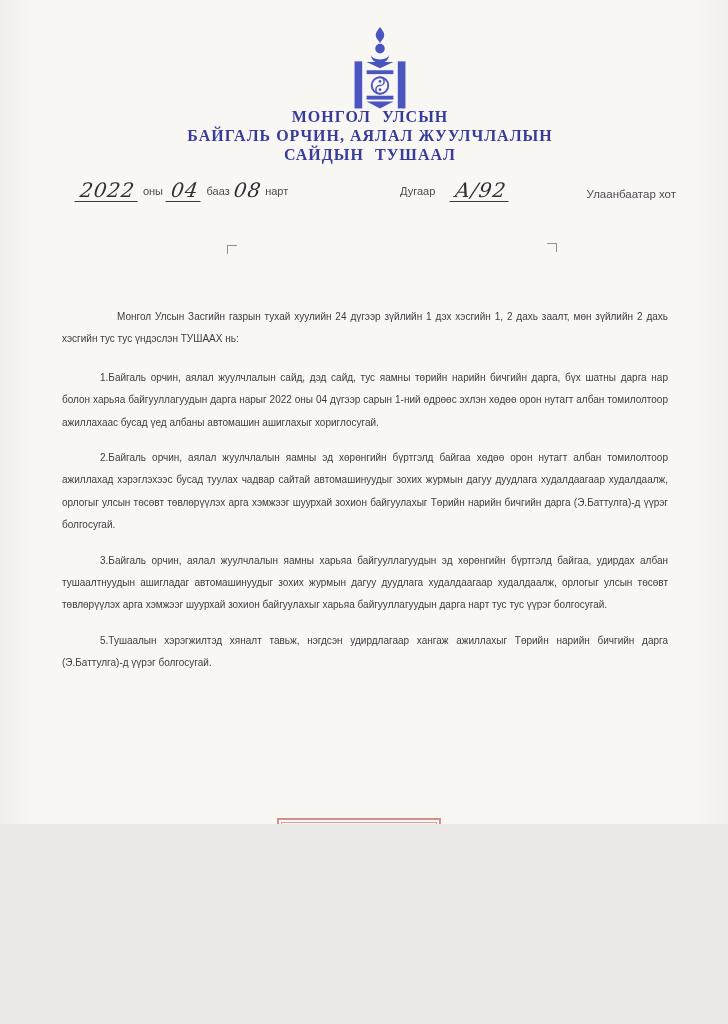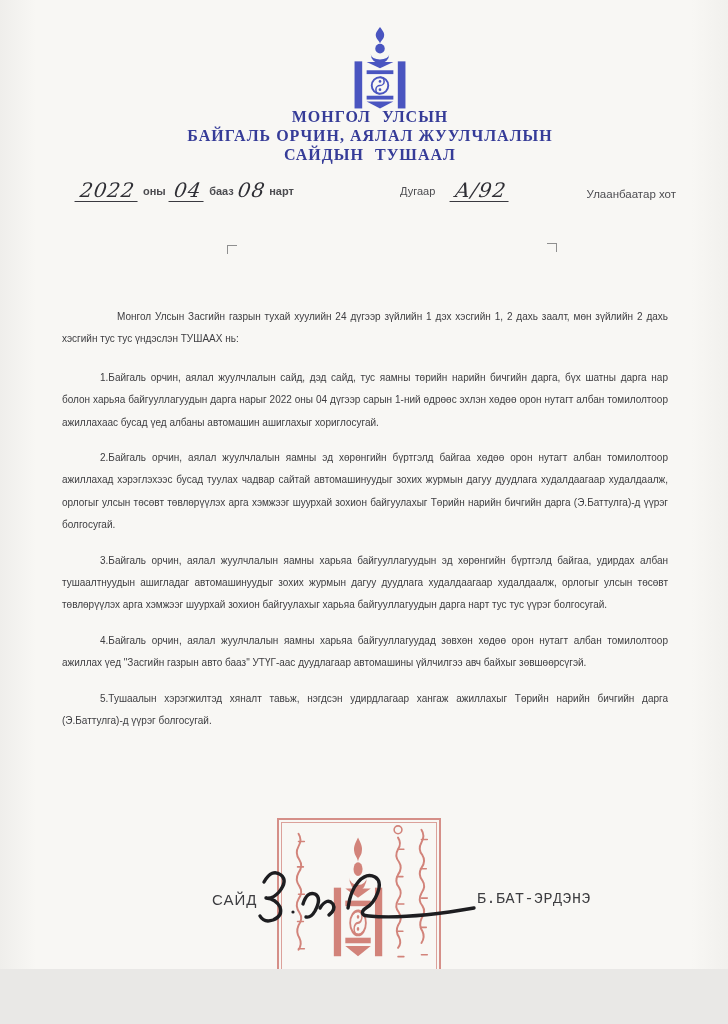--- a/index.html
+++ b/index.html
@@ -4,21 +4,21 @@
 <style>
   html, body { margin: 0; padding: 0; }
   body {
     width: 728px; height: 1024px;
     font-family: "Liberation Sans", sans-serif;
     background: #e9e8e6;
     overflow: hidden;
   }
   .page {
     position: relative;
-    width: 728px; height: 969px;
+    width: 728px; height: 824px;
     background: linear-gradient(90deg, #efeeeb 0%, #f8f7f4 5%, #f8f7f4 95%, #f1f0ed 100%);
     overflow: hidden;
   }
 
   
   .logo {
     position: absolute; left: 348px; top: 27px;
     width: 64px; height: 84px;
     color: #4a55c0;
   }
@@ -47,21 +47,21 @@
     font-family: "DejaVu Serif", serif;
     font-style: italic;
     font-size: 20px;
     color: #2f2f35;
     transform: skewX(-8deg);
     letter-spacing: 1px;
     line-height: 20px;
   }
   .hand.ul { border-bottom: 1.5px solid #3a3a40; padding: 0 4px 1px 4px; }
   .date-left  { position: absolute; left: 76px;  top: 2px; }
-  .date-left .lbl { margin: 0 4px; position: relative; top: -2px; font-weight: bold; }
+  .date-left .lbl { margin: 0 4px; position: relative; top: -2px; }
   .date-num   { position: absolute; left: 400px; top: 2px; }
   .date-num .lbl { position: relative; top: -2px; margin-right: 16px; }
   .date-city  { position: absolute; right: 52px; top: 10px; font-size: 11.5px; color: #4c4c50; text-align: right; }
 
   
   .doc-title {
     position: absolute; left: 110px; top: 246px; width: 560px;
     text-align: center;
     font-size: 15.5px; line-height: 21px;
     color: #464648;
@@ -151,21 +151,20 @@
   </div>
 
   <div class="corner corner-l"></div>
   <div class="corner corner-r"></div>
 
   <div class="body-text">
     <p class="intro">Монгол Улсын Засгийн газрын тухай хуулийн 24 дүгээр зүйлийн 1 дэх хэсгийн 1, 2 дахь заалт, мөн зүйлийн 2 дахь хэсгийн тус тус үндэслэн ТУШААХ нь:</p>
     <p>1.Байгаль орчин, аялал жуулчлалын сайд, дэд сайд, тус яамны төрийн нарийн бичгийн дарга, бүх шатны дарга нар болон харьяа байгууллагуудын дарга нарыг 2022 оны 04 дүгээр сарын 1-ний өдрөөс эхлэн хөдөө орон нутагт албан томилолтоор ажиллахаас бусад үед албаны автомашин ашиглахыг хориглосугай.</p>
     <p>2.Байгаль орчин, аялал жуулчлалын яамны эд хөрөнгийн бүртгэлд байгаа хөдөө орон нутагт албан томилолтоор ажиллахад хэрэглэхээс бусад туулах чадвар сайтай автомашинуудыг зохих журмын дагуу дуудлага худалдаагаар худалдаалж, орлогыг улсын төсөвт төвлөрүүлэх арга хэмжээг шуурхай зохион байгуулахыг Төрийн нарийн бичгийн дарга (Э.Баттулга)-д үүрэг болгосугай.</p>
     <p>3.Байгаль орчин, аялал жуулчлалын яамны харьяа байгууллагуудын эд хөрөнгийн бүртгэлд байгаа, удирдах албан тушаалтнуудын ашигладаг автомашинуудыг зохих журмын дагуу дуудлага худалдаагаар худалдаалж, орлогыг улсын төсөвт төвлөрүүлэх арга хэмжээг шуурхай зохион байгуулахыг харьяа байгууллагуудын дарга нарт тус тус үүрэг болгосугай.</p>
-    <p>4.Байгаль орчин, аялал жуулчлалын яамны харьяа байгууллагуудад зөвхөн хөдөө орон нутагт албан томилолтоор ажиллах үед "Засгийн газрын авто бааз" УТҮГ-аас дуудлагаар автомашины үйлчилгээ авч байхыг зөвшөөрсүгэй.</p>
     <p>5.Тушаалын хэрэгжилтэд хяналт тавьж, нэгдсэн удирдлагаар хангаж ажиллахыг Төрийн нарийн бичгийн дарга (Э.Баттулга)-д үүрэг болгосугай.</p>
   </div>
 
   <div class="stamp">
     <div class="stamp-inner"></div>
     <div class="stamp-art">
       <svg viewBox="0 0 164 168" xmlns="http://www.w3.org/2000/svg">
 
         <g transform="translate(50,18) scale(0.62,0.95)">
           <use href="#soyombo"></use>

